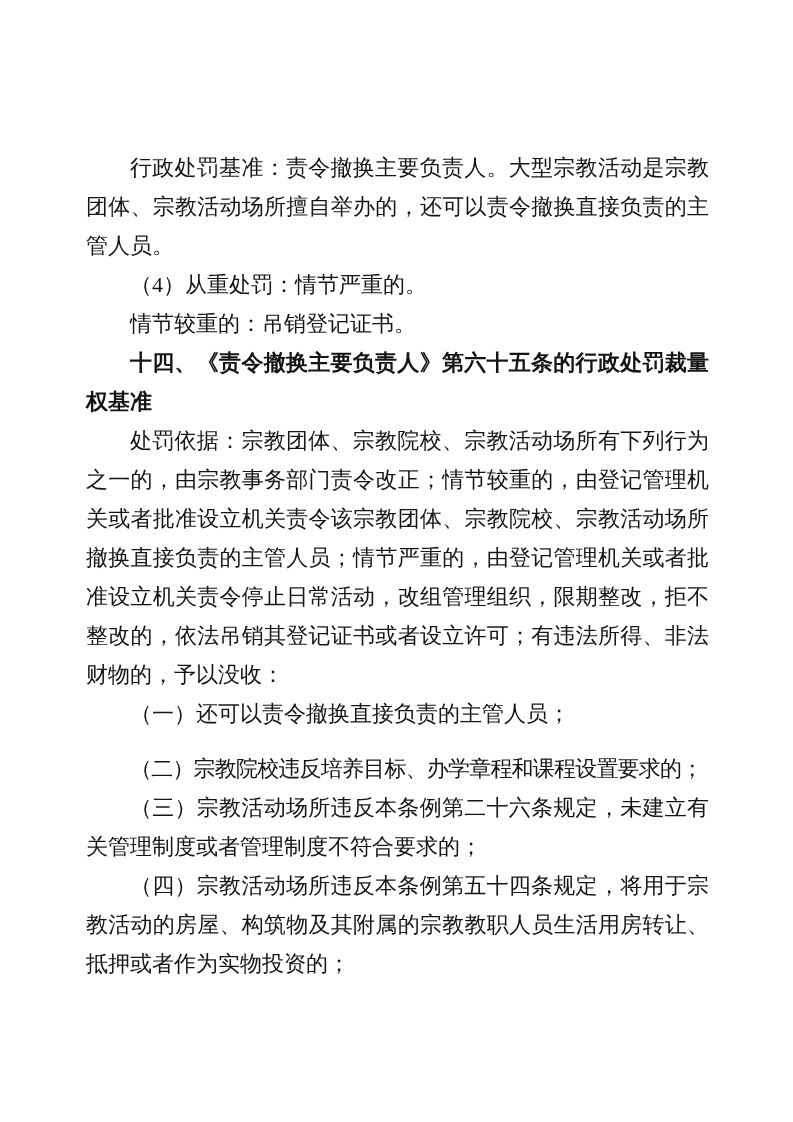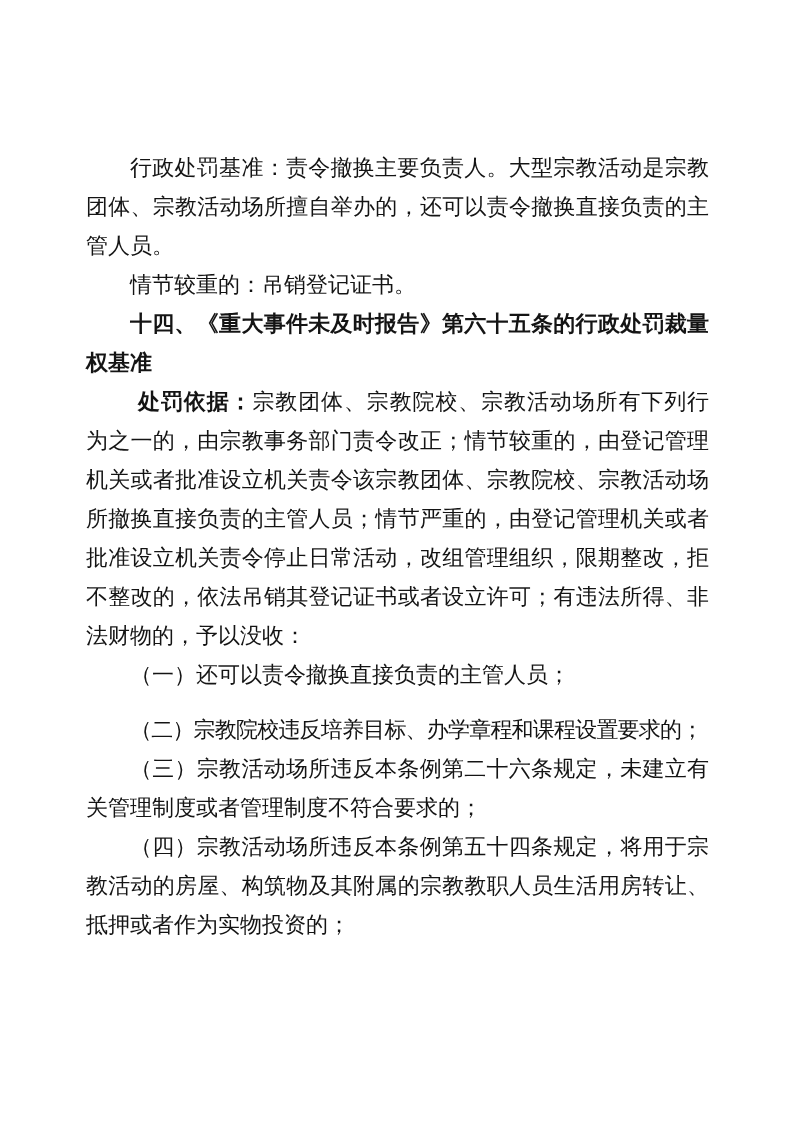--- a/index.html
+++ b/index.html
@@ -27,22 +27,21 @@
     text-justify: inter-character;
     text-indent: 2em;
     word-break: break-all;
   }
   .heading {
     font-family: "Liberation Sans", "DejaVu Sans", sans-serif;
     font-weight: 700;
   }
   .bold-label {
     font-family: "Liberation Sans", "DejaVu Sans", sans-serif;
-    font-weight: 700;
-    margin-left: 8px;
+    font-weight: 400;
   }
   
   .tight {
     letter-spacing: -0.8px;
     margin-top: 16px;
   }
   .footer {
     position: absolute;
     top: 1016px;
     right: 92px;
@@ -52,22 +51,23 @@
     letter-spacing: 1px;
     font-family: "Liberation Serif", "DejaVu Serif", serif;
   }
 </style>
 </head>
 <body>
 
 <div class="page">
   <div class="body-text">
     <p class="para">行政处罚基准：责令撤换主要负责人。大型宗教活动是宗教团体、宗教活动场所擅自举办的，还可以责令撤换直接负责的主管人员。</p>
+    <p class="para">（4）从重处罚：情节严重的。</p>
     <p class="para">情节较重的：吊销登记证书。</p>
-    <h2 class="para heading">十四、《重大事件未及时报告》第六十五条的行政处罚裁量权基准</h2>
+    <h2 class="para heading">十四、《责令撤换主要负责人》第六十五条的行政处罚裁量权基准</h2>
     <p class="para"><span class="bold-label">处罚依据：</span><span>宗教团体、宗教院校、宗教活动场所有下列行为之一的，由宗教事务部门责令改正；情节较重的，由登记管理机关或者批准设立机关责令该宗教团体、宗教院校、宗教活动场所撤换直接负责的主管人员；情节严重的，由登记管理机关或者批准设立机关责令停止日常活动，改组管理组织，限期整改，拒不整改的，依法吊销其登记证书或者设立许可；有违法所得、非法财物的，予以没收：</span></p>
     <p class="para">（一）还可以责令撤换直接负责的主管人员；</p>
     <p class="para tight">（二）宗教院校违反培养目标、办学章程和课程设置要求的；</p>
     <p class="para">（三）宗教活动场所违反本条例第二十六条规定，未建立有关管理制度或者管理制度不符合要求的；</p>
     <p class="para">（四）宗教活动场所违反本条例第五十四条规定，将用于宗教活动的房屋、构筑物及其附属的宗教教职人员生活用房转让、抵押或者作为实物投资的；</p>
   </div>
   <div class="footer">— 49 —</div>
 </div>
 
 </body></html>

